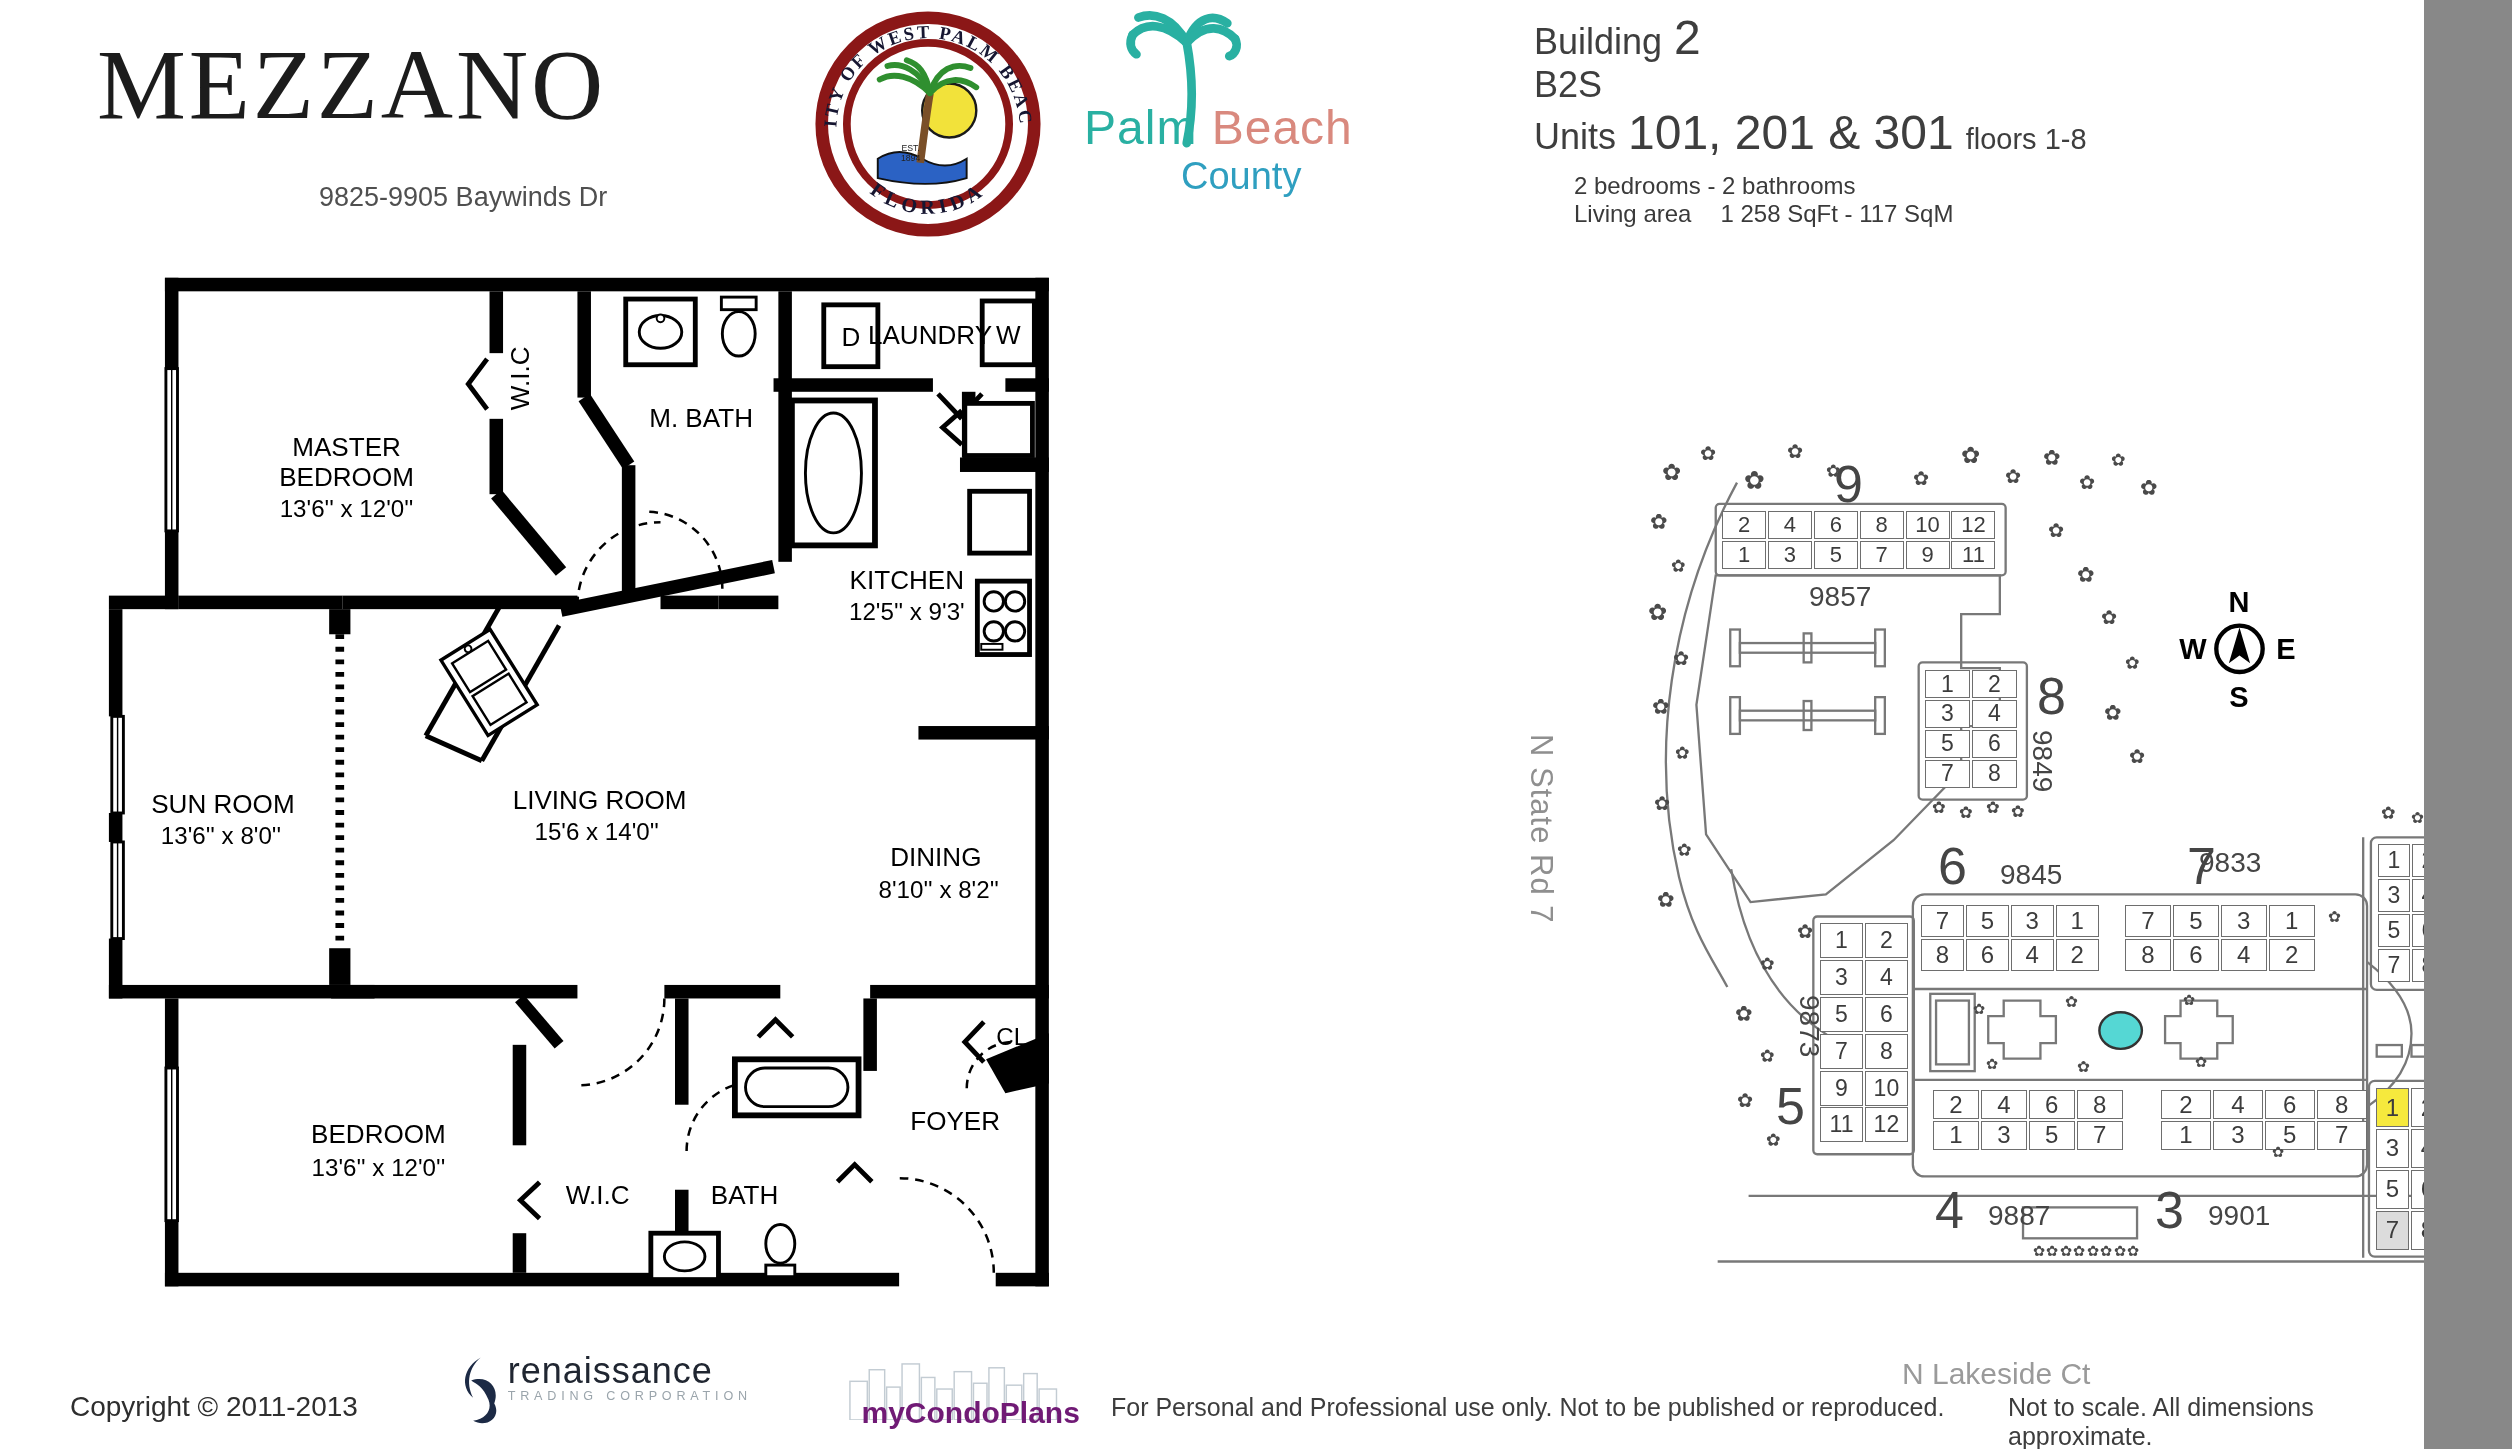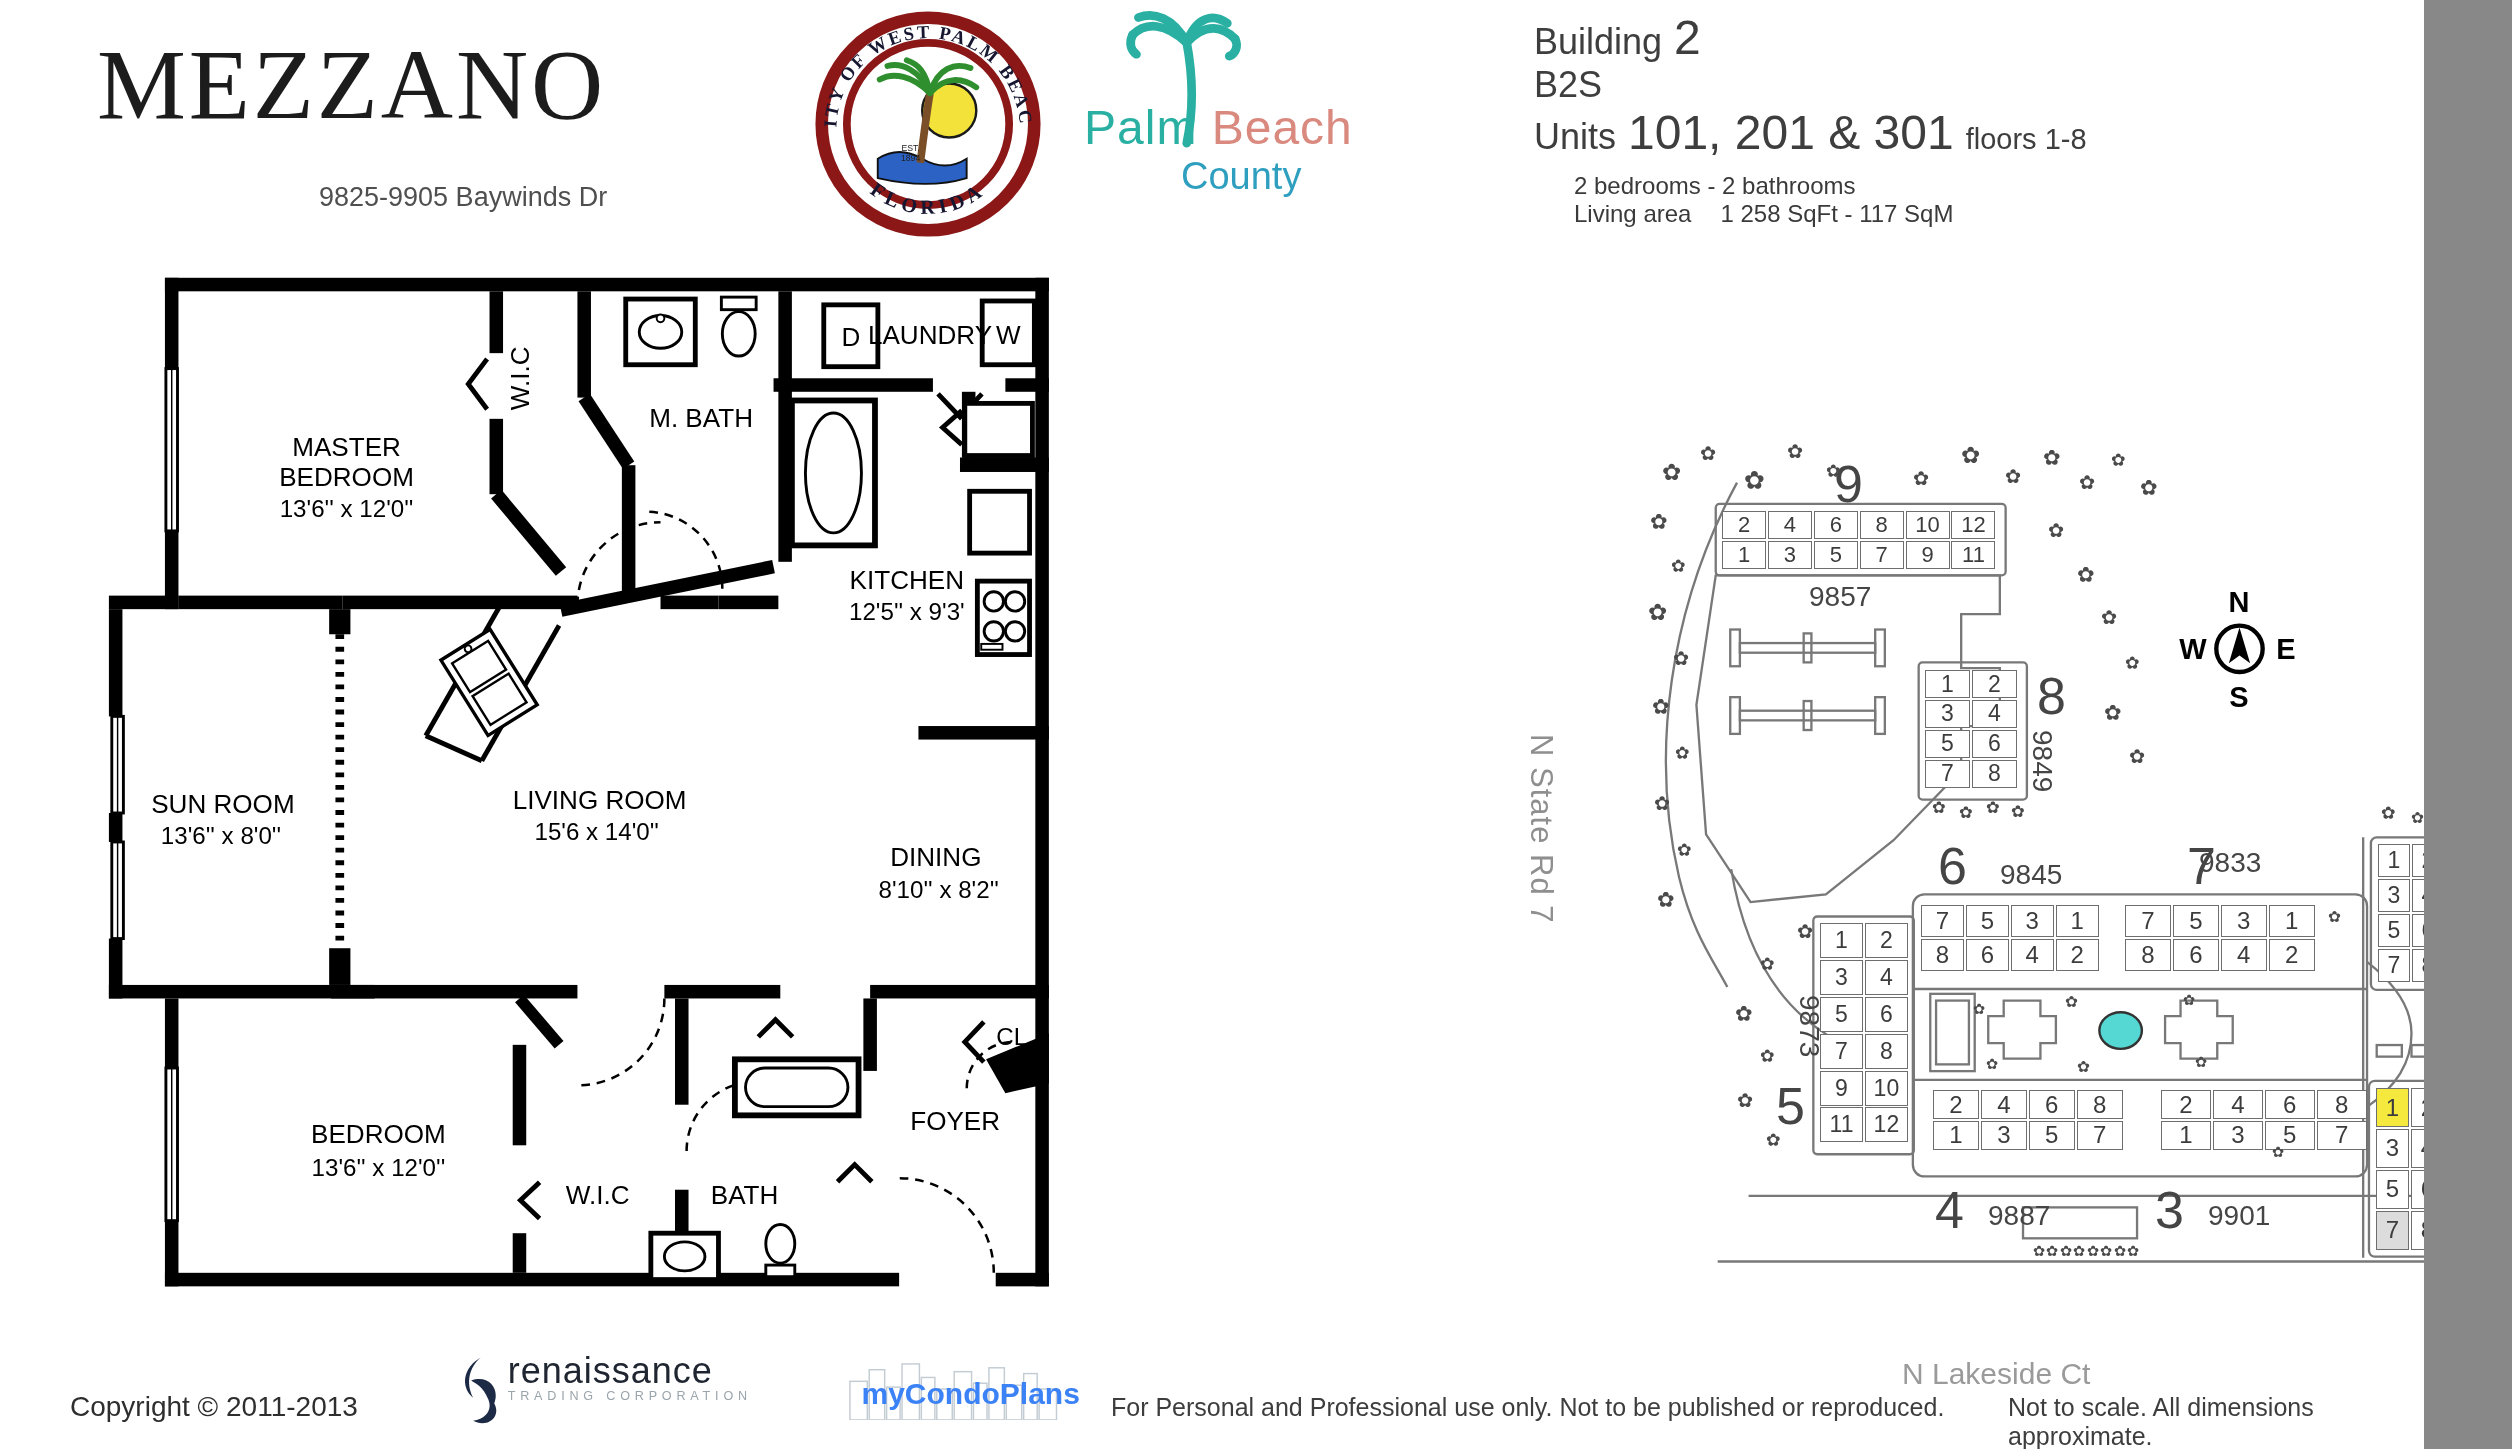--- a/index.html
+++ b/index.html
@@ -591,21 +591,21 @@
         <rect x="76" y="18" width="14" height="44"></rect>
           <rect x="92" y="30" width="16" height="32"></rect>
         <rect x="110" y="12" width="18" height="50"></rect>
           <rect x="130" y="24" width="14" height="38"></rect>
         <rect x="146" y="8" width="16" height="54"></rect>
           <rect x="164" y="26" width="16" height="36"></rect>
         <rect x="182" y="14" width="14" height="48"></rect>
           <rect x="198" y="30" width="18" height="32"></rect>
       </g>
     </svg>
-    <span id="mcp-text" style="color: #3b82f6;">myCondoPlans</span>
+    <span id="mcp-text" style="color: #701a75; margin-top: 19px;">myCondoPlans</span>
   </div>
 
   <div class="abs foot-text" id="disc-left">For Personal and Professional use only.  Not to be published or reproduced.</div>
   <div class="abs" id="lakeside">N Lakeside Ct</div>
   <div class="abs foot-text" id="disc-right">Not to scale.  All dimensions approximate.</div>
 
 </div>
 
 
 </body></html>

